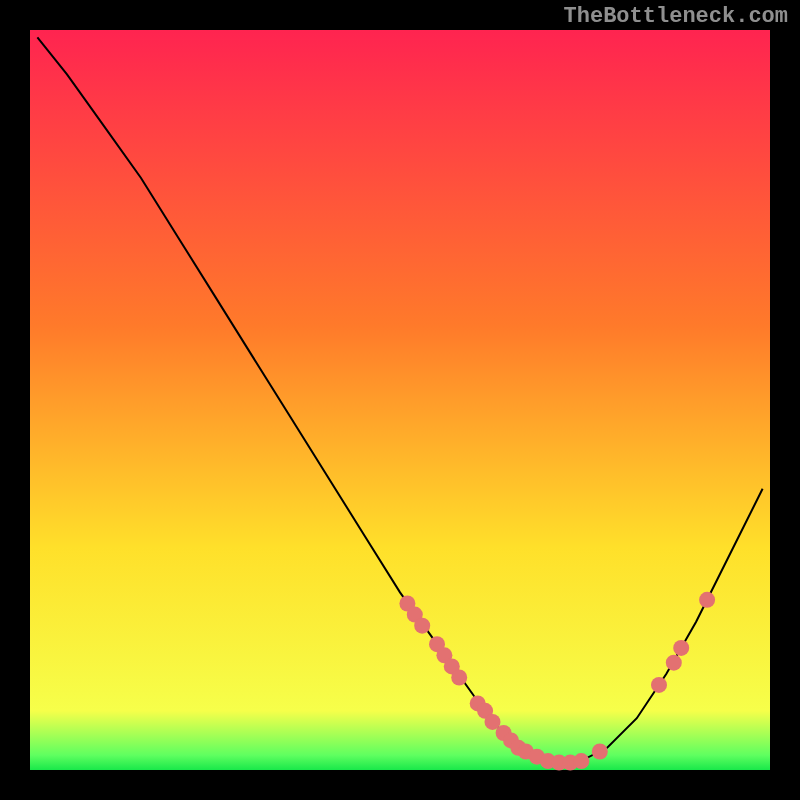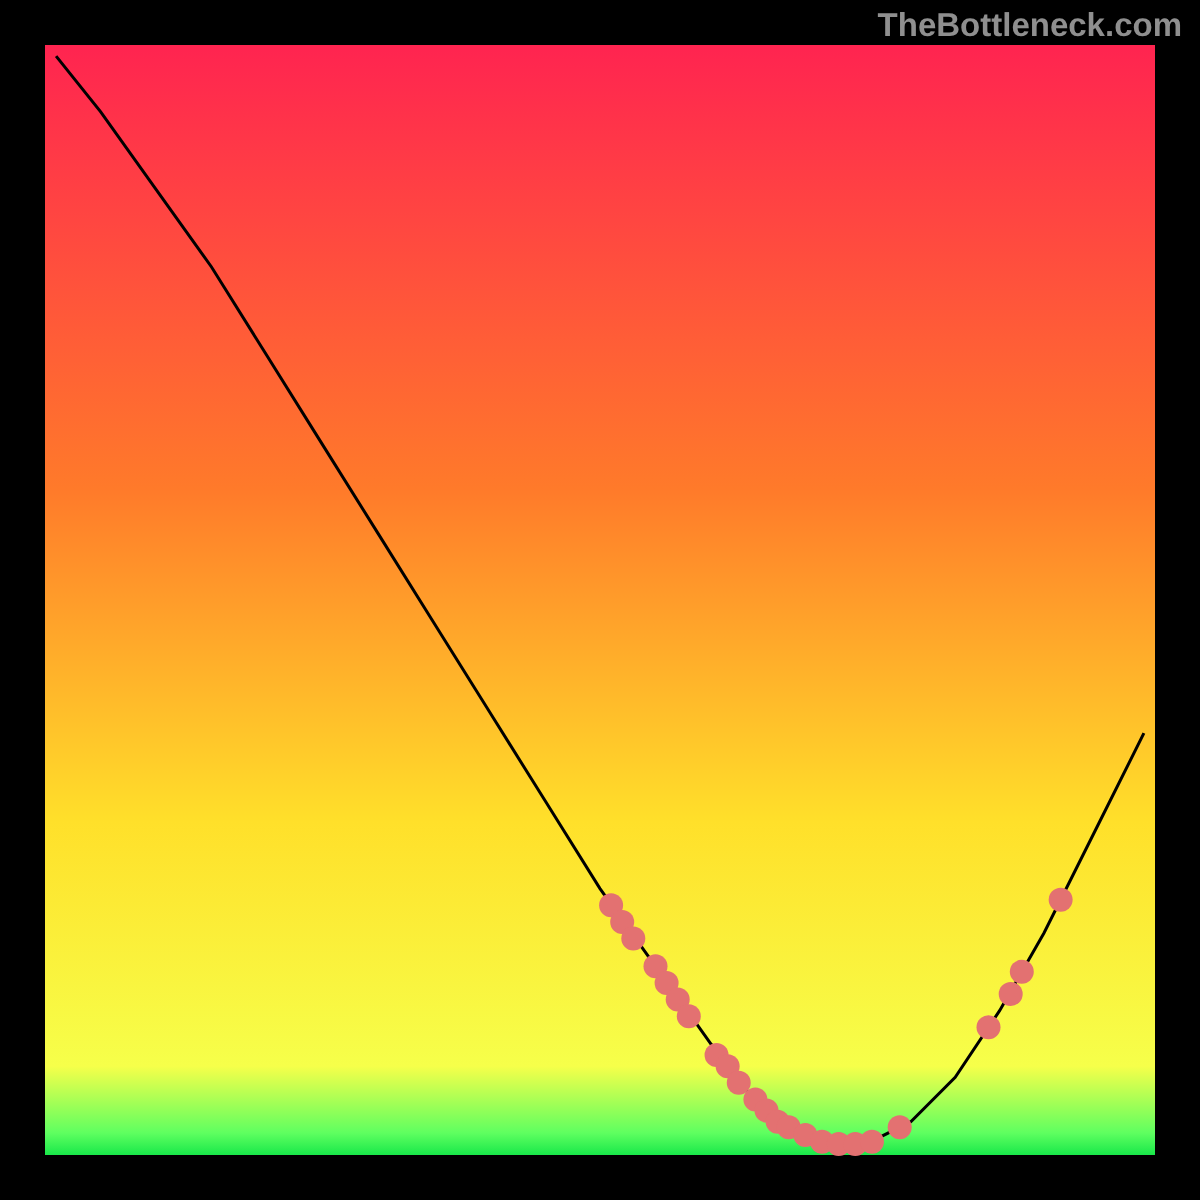--- a/index.html
+++ b/index.html
@@ -17,21 +17,21 @@
   }
   svg.chart {
     position: absolute;
     left: 0;
     top: 0;
   }
   .watermark {
     position: absolute;
     top: 4px;
     right: 12px;
-    font-family: Liberation Sans, sans-serif;
+    font-family: Liberation Mono, monospace;
     font-size: 22px;
     font-weight: 600;
     color: #8f8f8f;
   }
 </style>
 </head>
 <body>
 
 <div class="chart-container">
   <svg class="chart" width="800" height="800" viewBox="0 0 800 800">

